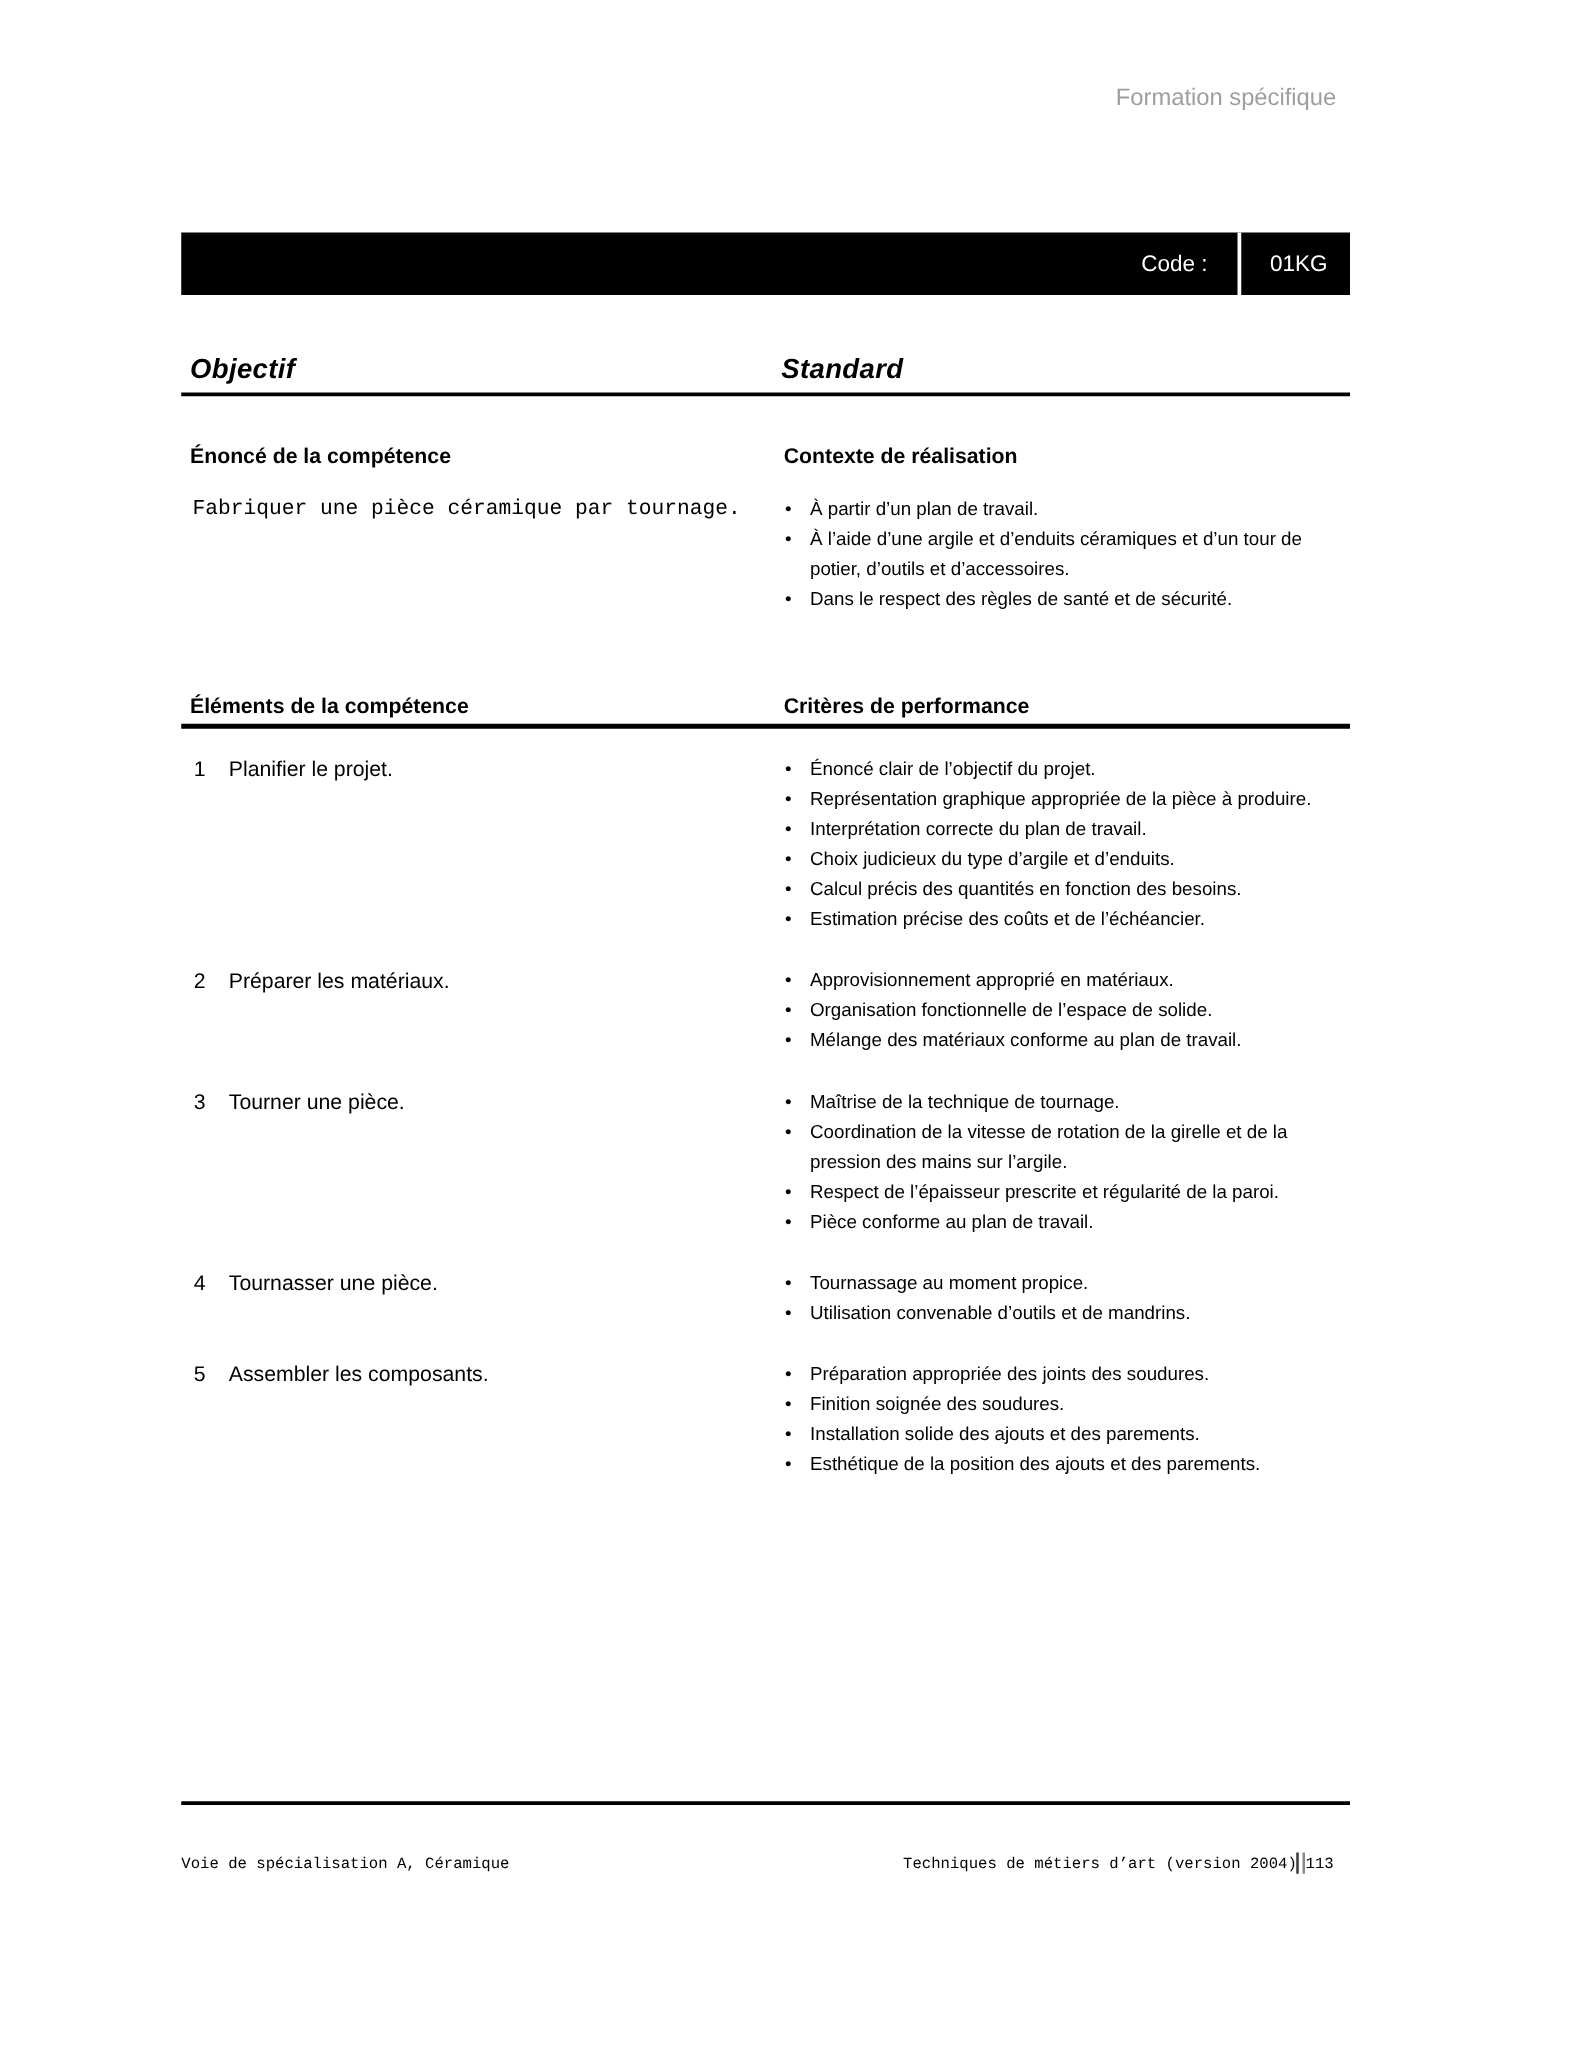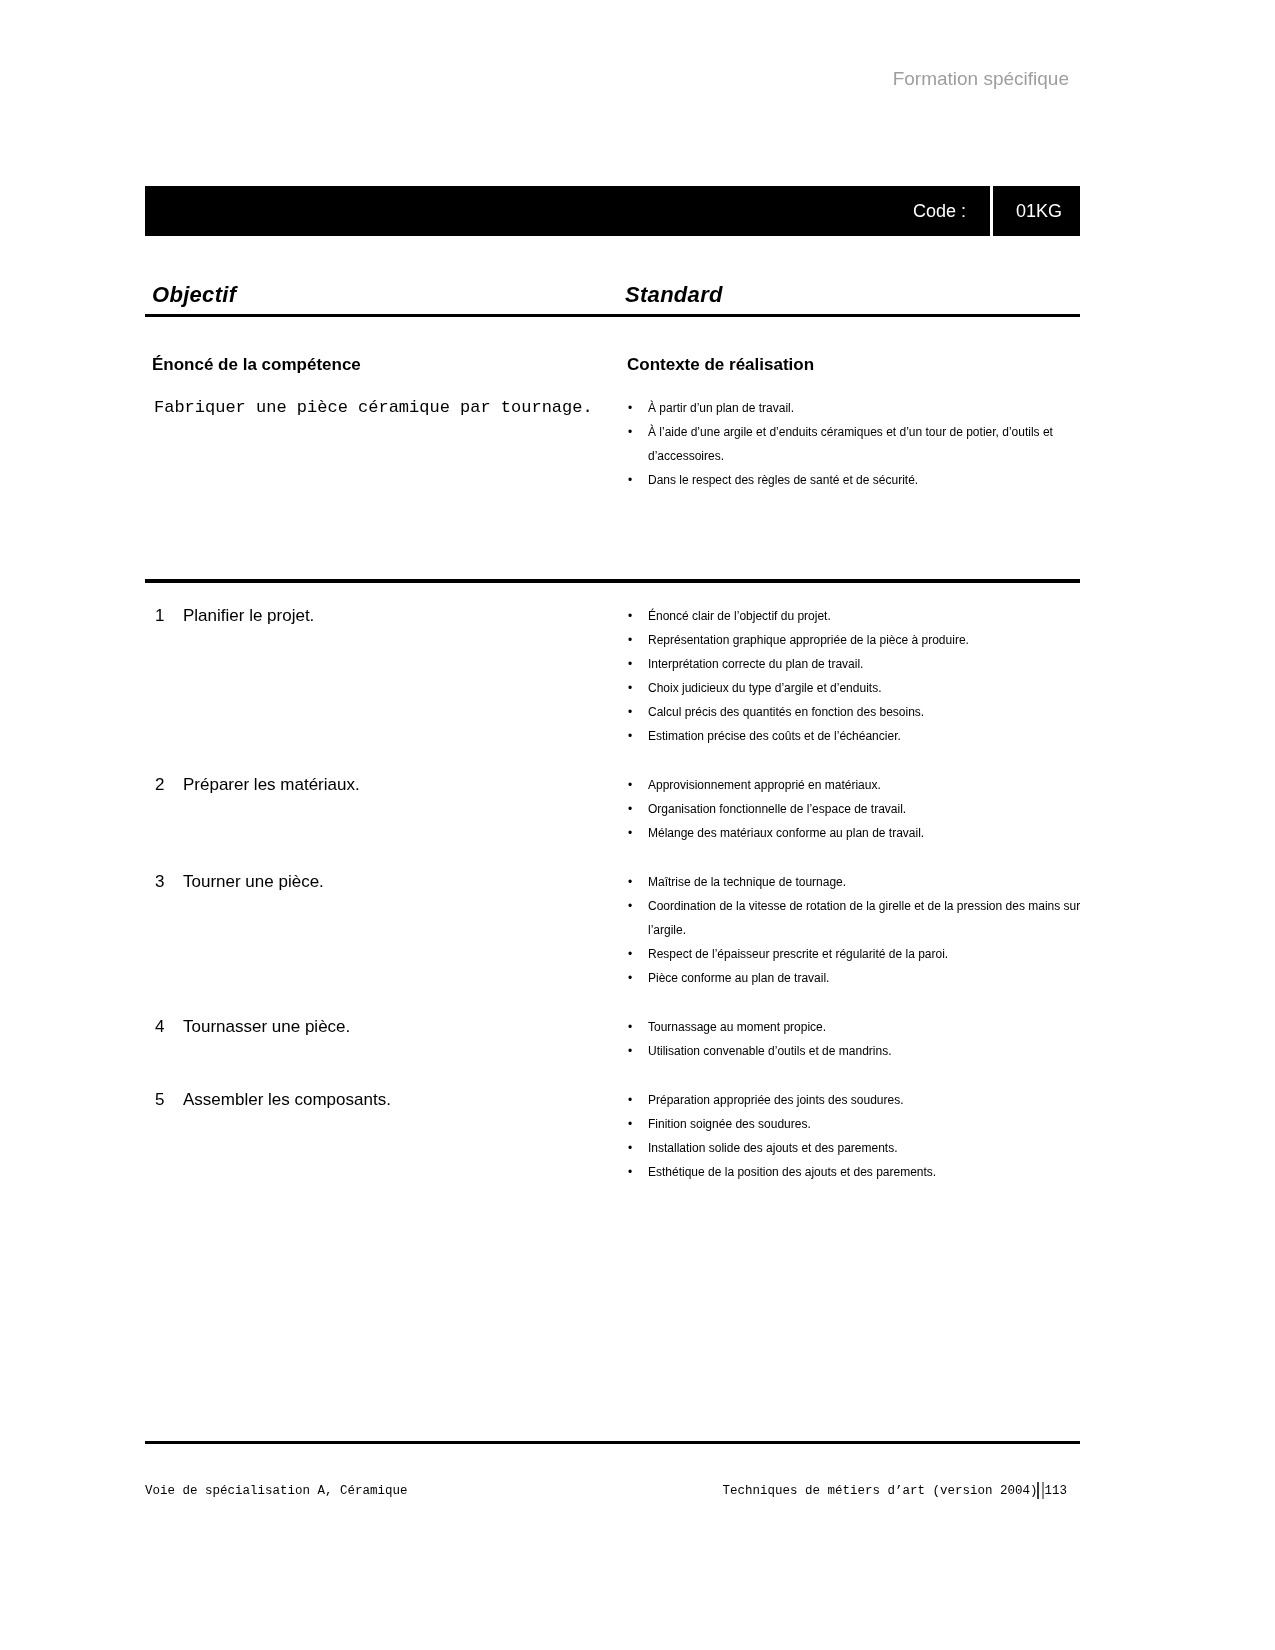--- a/index.html
+++ b/index.html
@@ -65,21 +65,21 @@
   }
   .subhead { font-size:17px; font-weight:bold; }
   .subhead.left { padding-left:7px; }
   .subhead.right { padding-left:2px; }
 
   .competence-heads { top:355px; }
   .competence-body { top:396px; }
   .statement { padding-left:9px; font-size:17px; line-height:24px; padding-right:20px;font-family:Liberation Mono, monospace; }
 
   
-  ul.bullets { list-style:none; font-size:12px; line-height:24px; }
+  ul.bullets { list-style:none; font-size:15px; line-height:24px; }
   ul.bullets li { position:relative; padding-left:23px; padding-right:4px; }
   ul.bullets li::before {
     content:"\2022";
     position:absolute;
     left:3px;
     top:0;
   }
 
   .elements-heads { top:555px; }
   .rule-2 { top:579px; height:4px; background:#000; }
@@ -140,20 +140,24 @@
 
   <div class="abs two-col competence-body">
     <div class="statement">Fabriquer une pièce céramique par tournage.</div>
     <ul class="bullets">
       <li>À partir d’un plan de travail.</li>
       <li>À l’aide d’une argile et d’enduits céramiques et d’un tour de potier, d’outils et d’accessoires.</li>
       <li>Dans le respect des règles de santé et de sécurité.</li>
     </ul>
   </div>
 
+  <div class="abs two-col elements-heads">
+    <div class="subhead left">Éléments de la compétence</div>
+    <div class="subhead right">Critères de performance</div>
+  </div>
   <div class="abs rule-2"></div>
 
   <div class="abs rows">
 
     <div class="row">
       <div class="item-left">
         <span class="item-num">1</span>
         <span class="item-label">Planifier le projet.</span>
       </div>
       <ul class="bullets">
@@ -166,21 +170,21 @@
       </ul>
     </div>
 
     <div class="row">
       <div class="item-left">
         <span class="item-num">2</span>
         <span class="item-label">Préparer les matériaux.</span>
       </div>
       <ul class="bullets">
         <li>Approvisionnement approprié en matériaux.</li>
-        <li>Organisation fonctionnelle de l’espace de travail.</li>
+        <li>Organisation fonctionnelle de l’espace de solide.</li>
         <li>Mélange des matériaux conforme au plan de travail.</li>
       </ul>
     </div>
 
     <div class="row">
       <div class="item-left">
         <span class="item-num">3</span>
         <span class="item-label">Tourner une pièce.</span>
       </div>
       <ul class="bullets">

